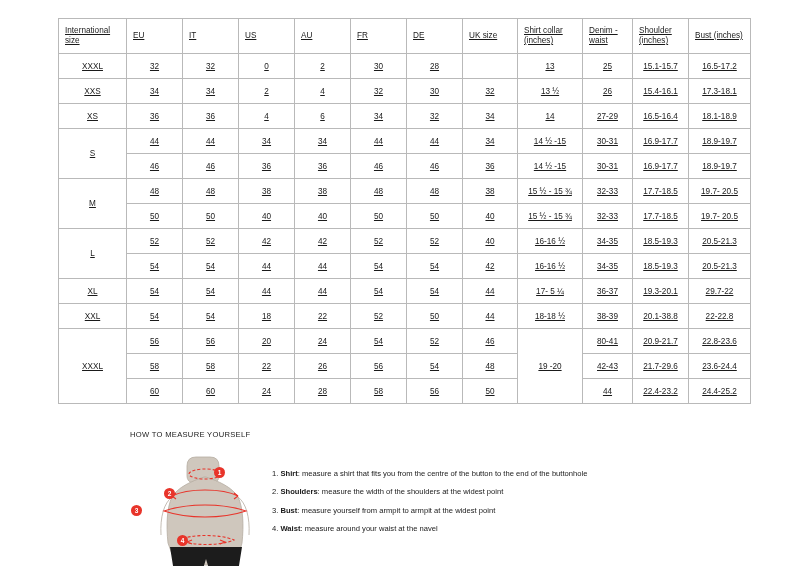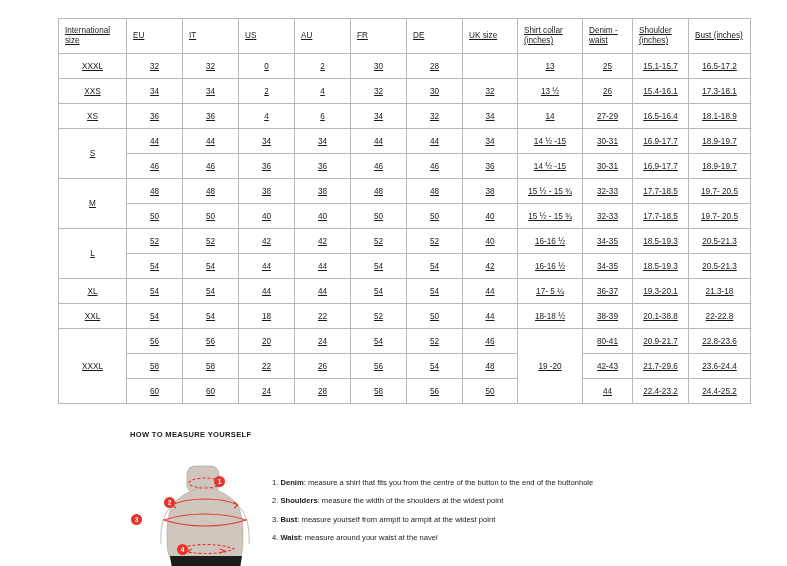--- a/index.html
+++ b/index.html
@@ -54,24 +54,24 @@
 
   
   #howto {
     position: absolute;
     left: 130px;
     top: 430px;
     width: 640px;
   }
   #howto-title {
     font-size: 7.6px;
-    font-weight: bold;
+    font-weight: normal;
     letter-spacing: 0.3px;
     color: #1a1a1a;
-    margin-bottom: 17px;
+    margin-bottom: 8px;
   }
   #howto-body {
     display: flex;
     align-items: flex-start;
   }
   #figure-wrap {
     width: 130px;
     height: 125px;
     position: relative;
     flex: 0 0 130px;
@@ -269,21 +269,21 @@
         <td>54</td>
         <td>54</td>
         <td>44</td>
         <td>44</td>
         <td>54</td>
         <td>54</td>
         <td>44</td>
         <td>17- 5 ¼</td>
         <td>36-37</td>
         <td>19.3-20.1</td>
-        <td>21.3-18</td>
+        <td>29.7-22</td>
       </tr>
       <tr>
         <td>XXL</td>
         <td>54</td>
         <td>54</td>
         <td>18</td>
         <td>22</td>
         <td>52</td>
         <td>50</td>
         <td>44</td>
@@ -359,19 +359,19 @@
         <path d="M48,93 C62,87 90,87 104,93 C90,99 62,99 48,93 Z" fill="none" stroke="#e8342a" stroke-width="1.1" stroke-dasharray="3,2"></path>
         <path d="M62,97 l-5,-2 l5,-2" fill="none" stroke="#e8342a" stroke-width="1.1"></path>
         <path d="M90,97 l5,-2 l-5,-2" fill="none" stroke="#e8342a" stroke-width="1.1"></path>
       </svg>
       <div class="marker" id="m1">1</div>
       <div class="marker" id="m2">2</div>
       <div class="marker" id="m3">3</div>
       <div class="marker" id="m4">4</div>
     </div>
     <div id="steps">
-        <div class="step"><span>1.</span> <b>Denim</b><span>: measure a shirt that fits you from the centre of the button to the end of the buttonhole</span></div>
+        <div class="step"><span>1.</span> <b>Shirt</b><span>: measure a shirt that fits you from the centre of the button to the end of the buttonhole</span></div>
         <div class="step"><span>2.</span> <b>Shoulders</b><span>: measure the width of the shoulders at the widest point</span></div>
         <div class="step"><span>3.</span> <b>Bust</b><span>: measure yourself from armpit to armpit at the widest point</span></div>
         <div class="step"><span>4.</span> <b>Waist</b><span>: measure around your waist at the navel</span></div>
       </div>
   </div>
 </div>
 
 </body></html>

